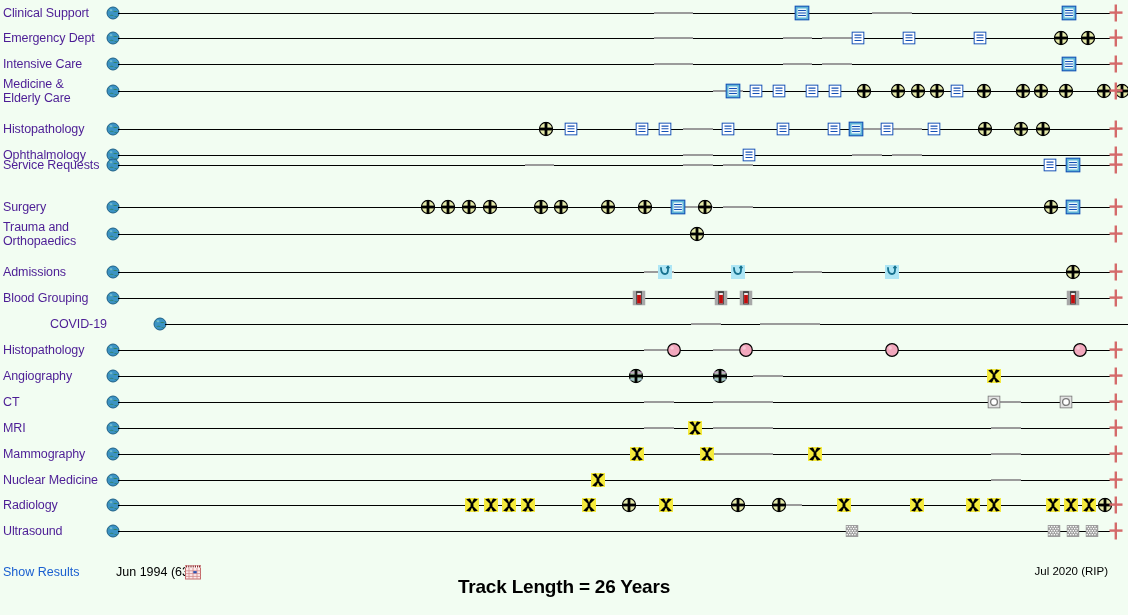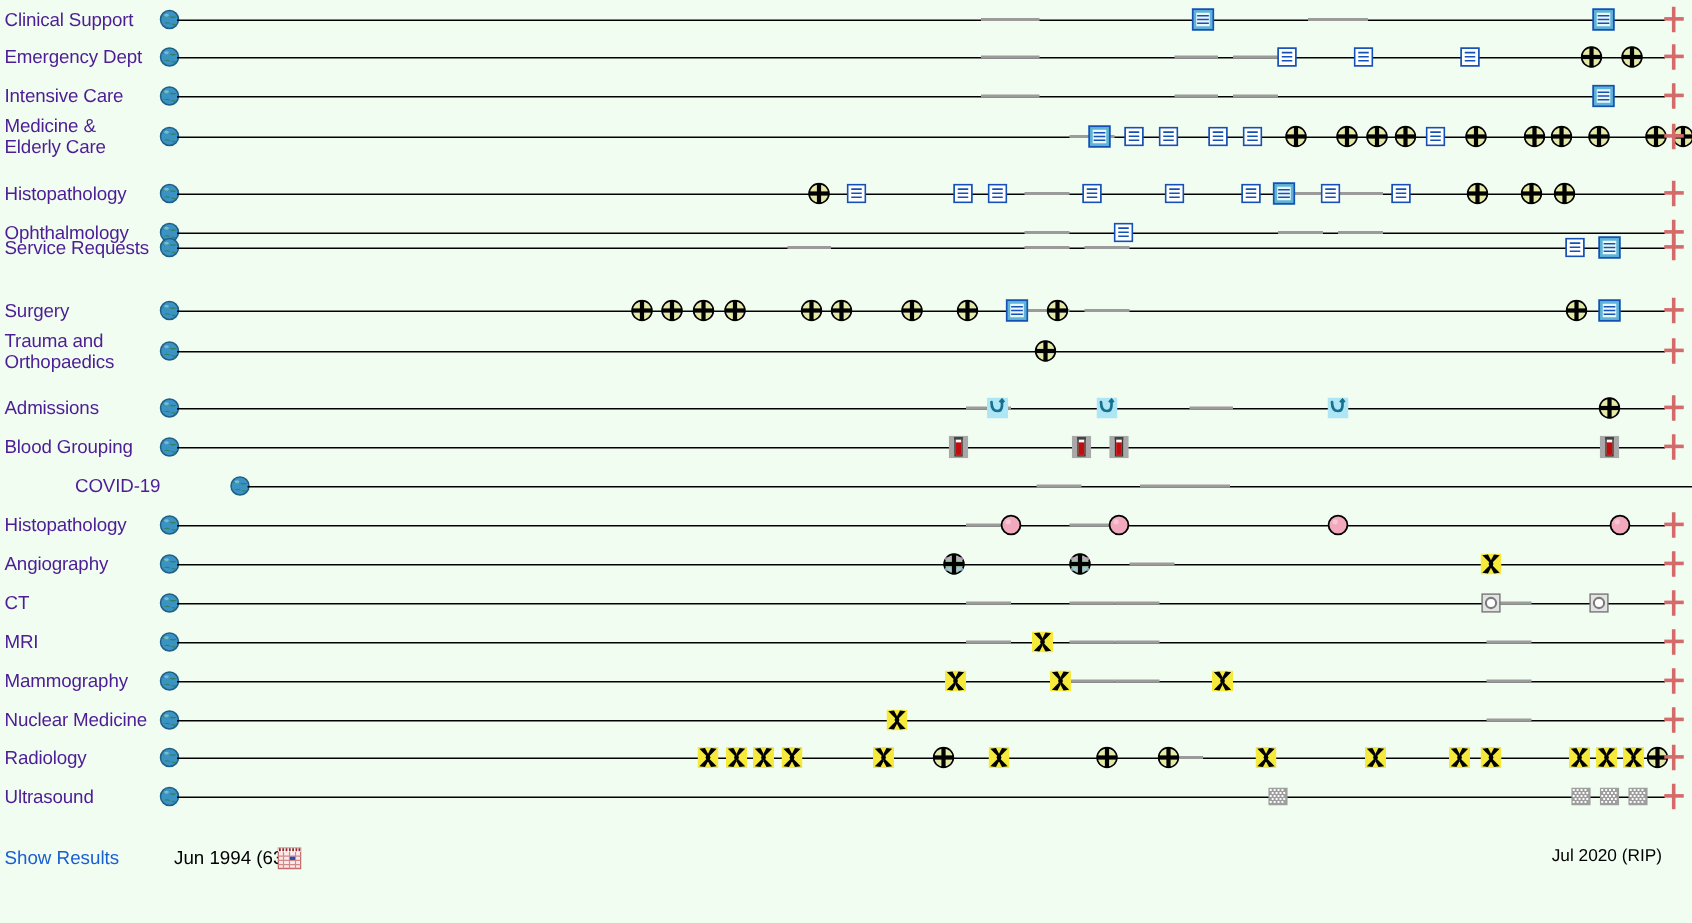--- a/index.html
+++ b/index.html
@@ -1158,20 +1158,21 @@
         <line x1="0.5" y1="9.6" x2="15.5" y2="9.6"></line>
         <line x1="0.5" y1="12.4" x2="15.5" y2="12.4"></line>
         <line x1="4" y1="4" x2="4" y2="15"></line>
         <line x1="8" y1="4" x2="8" y2="15"></line>
         <line x1="12" y1="4" x2="12" y2="15"></line>
       </g>
       <rect x="8.3" y="7.1" width="3.4" height="2.2" fill="#2a4fb0"></rect>
     </svg>
   </span>
   <span class="date-right">Jul 2020 (RIP)</span>
+  <div class="track-length">Track Length = 26 Years</div>
 </div>
 
 <div id="admissions-host" style="position: absolute; left: 0px; top: 0px; width: 1128px; height: 615px; pointer-events: none;">
     <div class="row" style="top: 589px; pointer-events: auto; margin-top: 36px;">
       <div class="row-label" style="pointer-events: auto;">Admissions</div>
       <span class="globe" style="pointer-events: auto;"><svg width="14" height="14" viewBox="0 0 14 14" style="pointer-events: auto;">
       <circle cx="7" cy="7" r="6" fill="#3b93c4" stroke="#1d5f86" stroke-width="1" style="pointer-events: auto;"></circle>
       <path d="M2 5 Q5 3 7 5 Q9 7 12 5" fill="#2f7d4a" opacity="0.85" style="pointer-events: auto;"></path>
       <path d="M3 9.5 Q6 8 8 10 Q10 11.5 11.5 10" fill="#2f7d4a" opacity="0.85" style="pointer-events: auto;"></path>
       <ellipse cx="5" cy="4.2" rx="1.6" ry="1" fill="#8fd2ef" opacity="0.7" style="pointer-events: auto;"></ellipse>

